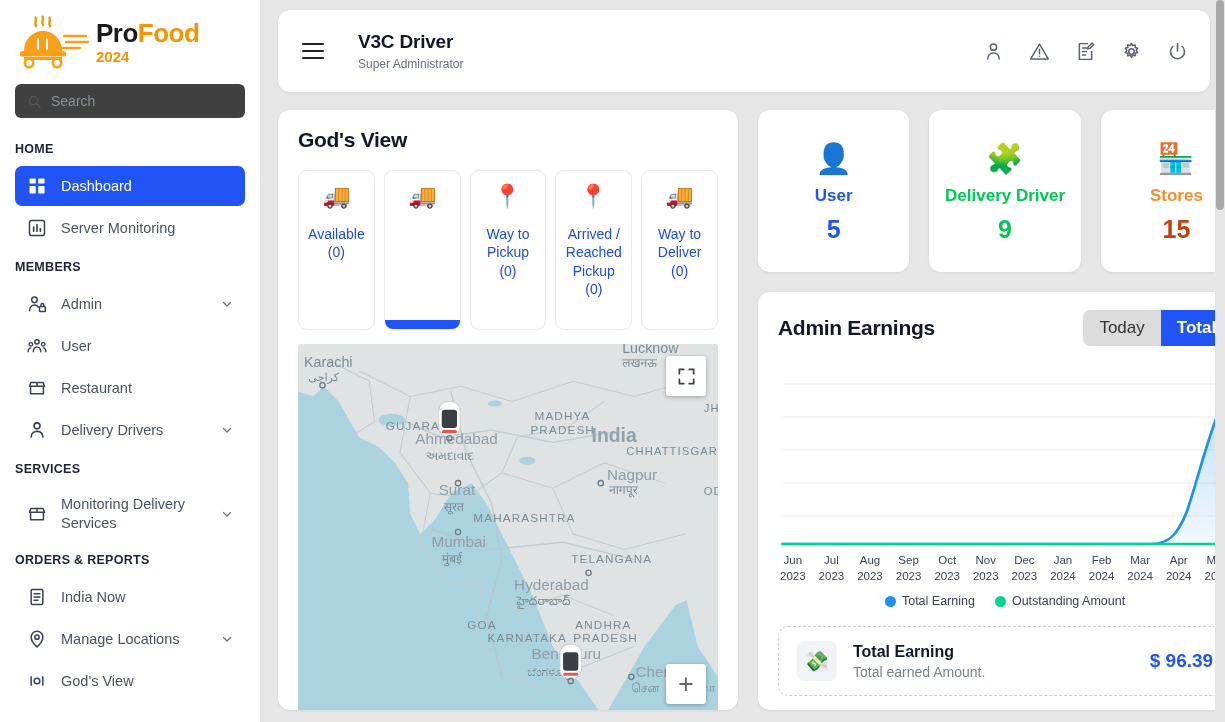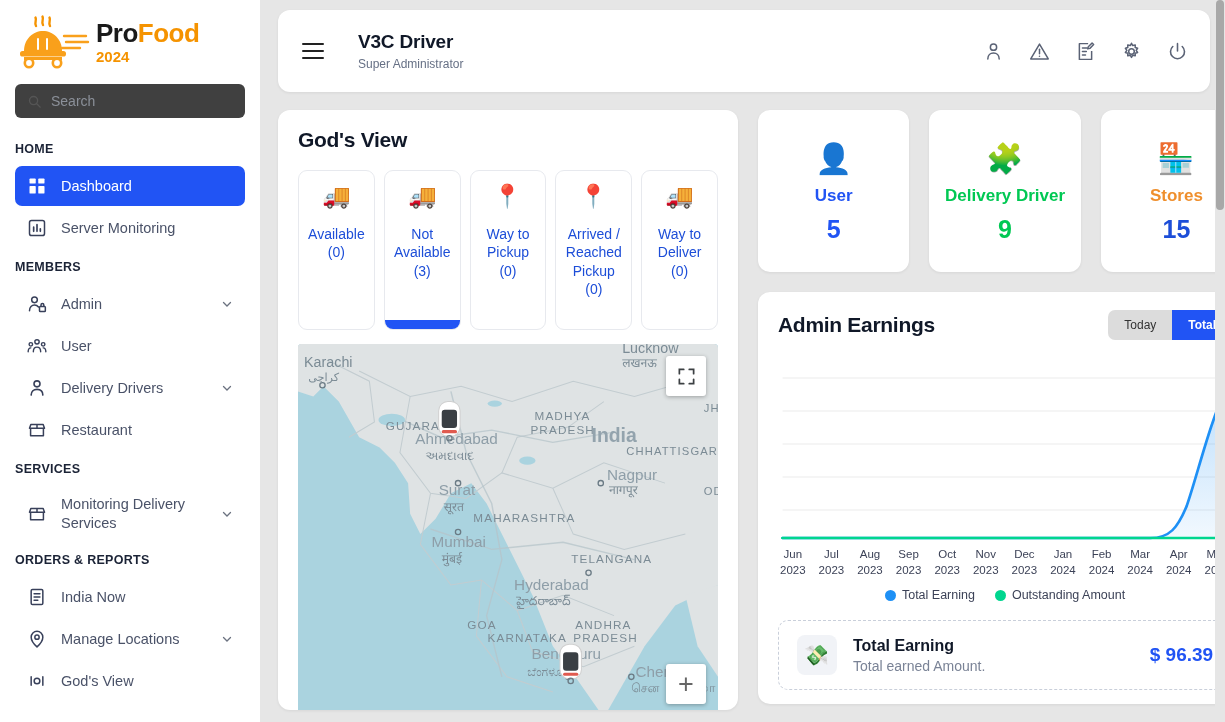--- a/index.html
+++ b/index.html
@@ -145,21 +145,21 @@
   .stat-emoji { font-size: 30px; line-height: 1; }
   .stat-label { margin-top: 12px; font-size: 17px; font-weight: bold; text-align: center; line-height: 1.2; }
   .stat-value { margin-top: 8px; font-size: 25px; font-weight: bold; }
 
   
   .earn-card { margin-top: 20px; padding: 18px 20px 14px 20px; }
   .earn-head { display: flex; align-items: center; gap: 24px; }
   .earn-title { font-size: 21px; font-weight: bold; color: #101828; letter-spacing: -0.3px; }
   .toggle-group { margin-left: auto; display: flex; border-radius: 7px; overflow: hidden; }
   .tg-btn {
-    padding: 8px 16px; font-size: 12px; cursor: pointer;
+    padding: 8px 16px; font-size: 17px; cursor: pointer;
     background: #dcdcdc; color: #333;
   }
   .tg-btn.on { background: #2154f4; color: #fff; font-weight: bold; }
 
   .chart-area { position: relative; height: 175px; margin-top: 28px; }
   .chart-svg { width: 100%; height: 100%; display: block; }
   .x-axis { display: flex; margin-top: 4px; padding: 0 2px; gap: 13px; }
   .x-tick { flex: 1; text-align: center; font-size: 11.5px; color: #3c4257; line-height: 1.35; }
   .legend { display: flex; justify-content: center; gap: 20px; margin-top: 10px; }
   .legend-item { display: flex; align-items: center; gap: 6px; font-size: 12.5px; color: #3c4257; cursor: pointer; }
@@ -277,37 +277,37 @@
           <path d="M7.6 19 C7.6 15.4 9.6 13.3 12 13.3 C14.4 13.3 16.4 15.4 16.4 19" stroke-linecap="round"></path>
         <circle cx="4.6" cy="10" r="2.1"></circle>
           <path d="M1.4 19 C1.4 15.8 2.8 14.2 4.6 14.2" stroke-linecap="round"></path>
         <circle cx="19.4" cy="10" r="2.1"></circle>
           <path d="M22.6 19 C22.6 15.8 21.2 14.2 19.4 14.2" stroke-linecap="round"></path>
       </svg>
       <span class="nlabel">User</span>
     </div>
 
     <div class="nav-item">
+      <svg class="nico" viewBox="0 0 24 24" fill="none" stroke="currentColor" stroke-width="1.8">
+        <path d="M3 10 L4.6 5.5 L19.4 5.5 L21 10 Z" stroke-linejoin="round"></path>
+        <path d="M4.3 10 L4.3 19 L19.7 19 L19.7 10" stroke-linejoin="round"></path>
+        <path d="M12 5.5 L12 10"></path>
+      </svg>
+      <span class="nlabel">Restaurant</span>
+    </div>
+
+    <div class="nav-item">
       <svg class="nico" viewBox="0 0 24 24" fill="none" stroke="currentColor" stroke-width="1.9">
         <circle cx="12" cy="7" r="3.6"></circle>
           <path d="M5 20.5 C5 16 8 13.6 12 13.6 C16 13.6 19 16 19 20.5" stroke-linecap="round"></path>
       </svg>
       <span class="nlabel">Delivery Drivers</span>
       <svg class="chev" viewBox="0 0 24 24" fill="none" stroke="currentColor" stroke-width="2.6">
           <path d="M5 9 L12 16 L19 9" stroke-linecap="round"></path>
         </svg>
-    </div>
-
-    <div class="nav-item">
-      <svg class="nico" viewBox="0 0 24 24" fill="none" stroke="currentColor" stroke-width="1.8">
-        <path d="M3 10 L4.6 5.5 L19.4 5.5 L21 10 Z" stroke-linejoin="round"></path>
-        <path d="M4.3 10 L4.3 19 L19.7 19 L19.7 10" stroke-linejoin="round"></path>
-        <path d="M12 5.5 L12 10"></path>
-      </svg>
-      <span class="nlabel">Restaurant</span>
     </div>
 
     <div class="nav-head">SERVICES</div>
 
     <div class="nav-item">
       <svg class="nico" viewBox="0 0 24 24" fill="none" stroke="currentColor" stroke-width="1.8">
         <path d="M3 10 L4.6 5.5 L19.4 5.5 L21 10 Z" stroke-linejoin="round"></path>
         <path d="M4.3 10 L4.3 19 L19.7 19 L19.7 10" stroke-linejoin="round"></path>
         <path d="M12 5.5 L12 10"></path>
       </svg>
@@ -395,23 +395,20 @@
         <div class="gv-tiles">
           <div class="gv-tile">
             <div class="tile-ico">🚚</div>
             <div class="tile-label">
               <span>Available</span><br><span>(0)</span>
             </div>
 
           </div>
           <div class="gv-tile selected">
             <div class="tile-ico">🚚</div>
-            <div class="tile-label">
-              <span>Not Available</span><br><span>(3)</span>
-            </div>
             <div class="sel-bar"></div>
           </div>
           <div class="gv-tile">
             <div class="tile-ico">📍</div>
             <div class="tile-label">
               <span>Way to Pickup</span><br><span>(0)</span>
             </div>
 
           </div>
           <div class="gv-tile">
@@ -541,21 +538,21 @@
           <div class="stat-value" style="color:#2154f4">5</div>
         </div>
         <div class="card stat-card">
           <div class="stat-emoji">🧩</div>
           <div class="stat-label" style="color:#00c853">Delivery Driver</div>
           <div class="stat-value" style="color:#00c853">9</div>
         </div>
         <div class="card stat-card">
           <div class="stat-emoji">🏪</div>
           <div class="stat-label" style="color:#ef8f2d">Stores</div>
-          <div class="stat-value" style="color:#1d4ed8">15</div>
+          <div class="stat-value" style="color:#c2410c">15</div>
         </div>
       </div>
 
       <div class="card earn-card">
         <div class="earn-head">
           <div class="earn-title">Admin Earnings</div>
           <div class="toggle-group">
             <div class="tg-btn">Today</div>
             <div class="tg-btn on">Total</div>
           </div>

